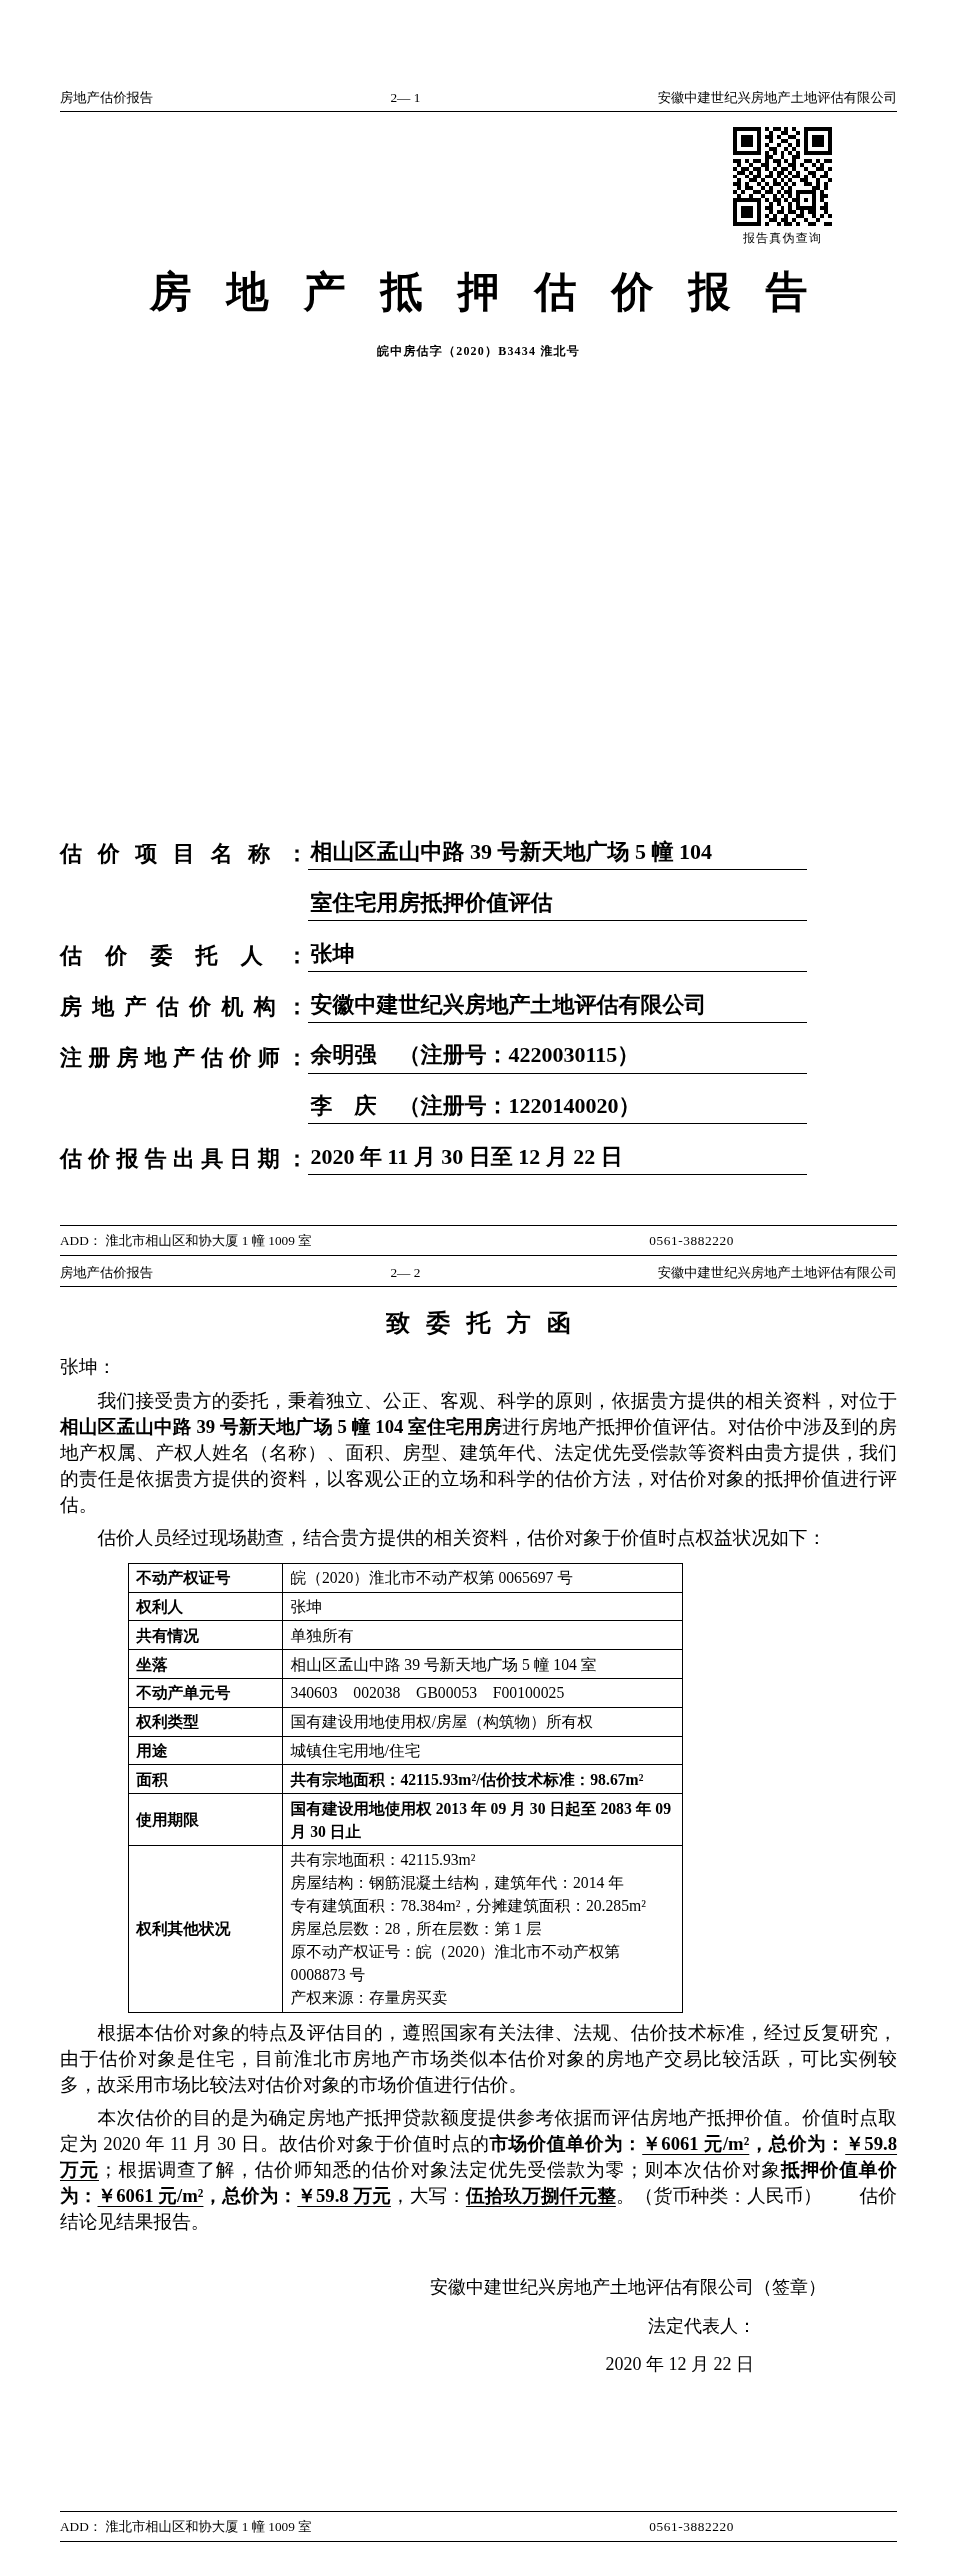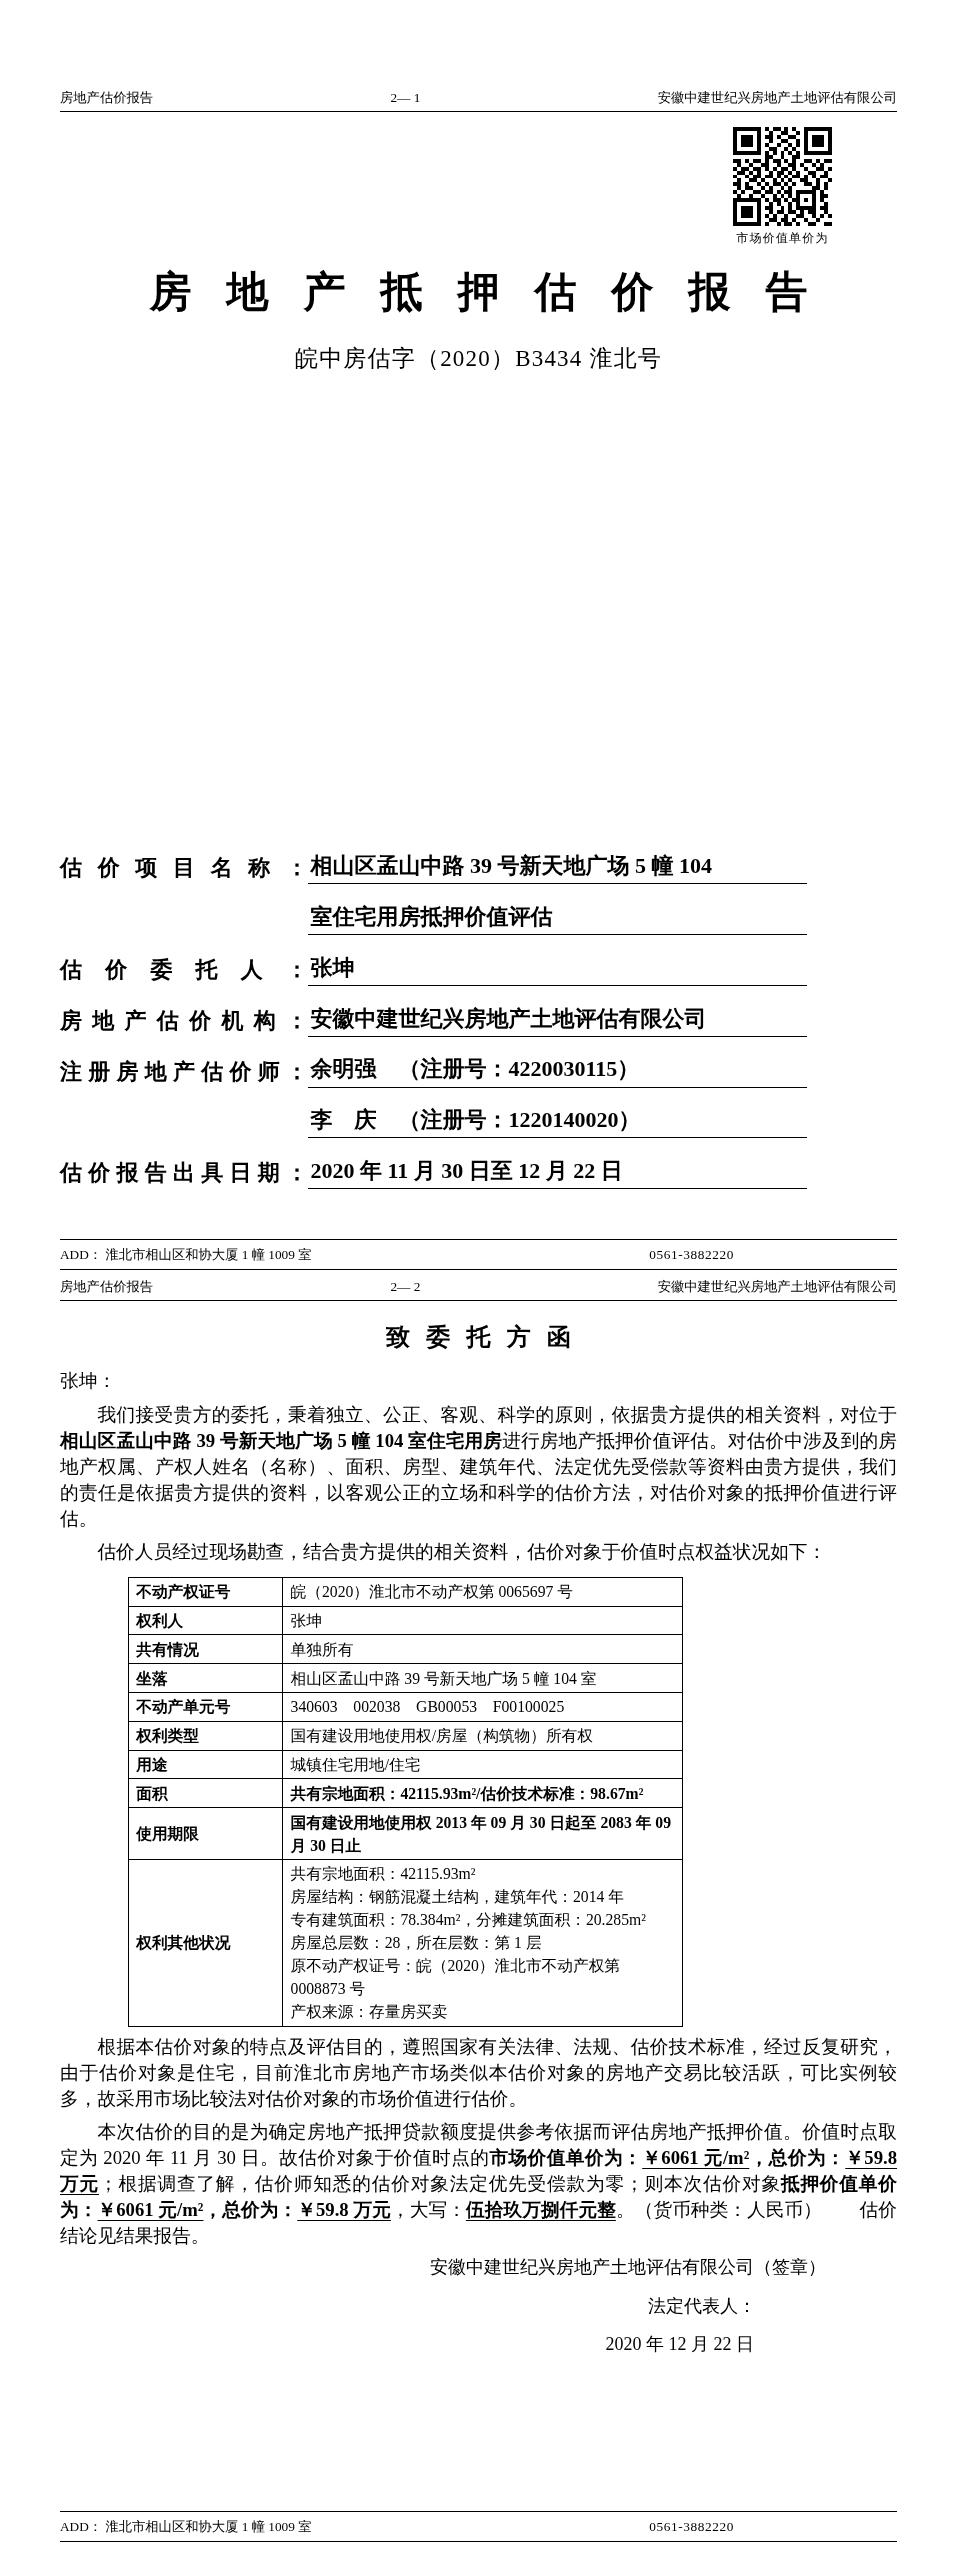--- a/index.html
+++ b/index.html
@@ -17,42 +17,42 @@
   .ftr2{margin-top:auto;}
   .ftr-phone{margin-right:163px;letter-spacing:0.6px;}
 
   .qr-row{display:flex;justify-content:flex-end;padding-right:65px;margin-top:15.7px;}
   .qr-box{width:99px;text-align:center;}
   .qr-box svg{display:block;width:99px;height:99px;}
   .qr-caption{font-size:12px;margin-top:3.6px;letter-spacing:1.2px;}
 
   .main-title{margin:17px 0 0;font-size:42px;font-weight:bold;text-align:center;
     letter-spacing:35px;padding-left:35px;white-space:nowrap;}
-  .doc-no{margin-top:23px;font-size:23px;font-weight:normal;text-align:center;letter-spacing:1.2px;}
+  .doc-no{margin-top:23px;font-size:12px;font-weight:bold;text-align:center;letter-spacing:1.2px;}
   .spacer-cover{height:475px;}
 
   .form{padding-right:90px;font-weight:bold;font-size:22px;}
   .frow{display:flex;align-items:flex-end;margin-bottom:15.7px;}
   .flabel{flex:0 0 248px;line-height:33px;text-align:justify;text-align-last:justify;-moz-text-align-last:justify;}
   .fvalue{flex:1 1 auto;border-bottom:1.2px solid #000;line-height:33px;padding:0 2.4px 1.2px;}
 
   .letter-title{margin:20.5px 0 0;font-size:24px;font-weight:bold;text-align:center;
     letter-spacing:16.3px;padding-left:16.3px;}
   .salutation{margin-top:14.5px;font-size:18.7px;line-height:26.5px;}
   .para{font-size:18.7px;line-height:26px;text-align:justify;text-indent:2em;margin:7.2px 0 0;}
   .b{font-weight:bold;}
   .bu{font-weight:bold;text-decoration:underline;text-underline-offset:3.6px;}
 
   .rights-table{margin:12px 0 0 68px;border-collapse:collapse;width:555px;font-size:15.7px;}
   .rights-table td{border:1.2px solid #000;padding:2.4px 7.2px;line-height:23px;vertical-align:middle;}
   td.tl{width:139px;font-weight:bold;}
   td.tv{white-space:pre-wrap;}
   td.vb{font-weight:bold;}
 
-  .signature{margin-top:4px;font-size:18px;}
+  .signature{margin-top:38px;font-size:18px;}
   .sig-company{text-align:right;padding-right:71px;line-height:28px;}
   .sig-rep{text-align:right;padding-right:141px;margin-top:11px;line-height:28px;}
   .sig-date{text-align:right;padding-right:143px;margin-top:9.6px;line-height:28px;}
 </style>
 </head>
 <body>
 
 <div class="page">
 
   <div class="running-header hdr1">
@@ -97,21 +97,21 @@
         M0 16h1v1H0z M2 16h1v1H2z M5 16h1v1H5z M8 16h2v1H8z M11 16h1v1h-1z M13 16h2v1h-2z M22 16h1v1h-1z
         M1 17h1v1H1z M4 17h1v1H4z M7 17h1v1H7z M10 17h1v1h-1z M12 17h1v1h-1z M14 17h1v1h-1z M22 17h2v1h-2z
         M8 18h1v1H8z M10 18h2v1h-2z M13 18h1v1h-1z M15 18h1v1h-1z M22 18h1v1h-1z
         M9 19h1v1H9z M11 19h1v1h-1z M14 19h1v1h-1z M23 19h1v1h-1z
         M8 20h2v1H8z M12 20h1v1h-1z M14 20h1v1h-1z M22 20h2v1h-2z
         M9 21h1v1H9z M11 21h2v1h-2z M14 21h2v1h-2z M17 21h1v1h-1z M19 21h2v1h-2z M23 21h1v1h-1z
         M8 22h1v1H8z M10 22h1v1h-1z M13 22h1v1h-1z M16 22h2v1h-2z M20 22h1v1h-1z M22 22h1v1h-1z M24 22h1v1h-1z
         M9 23h2v1H9z M12 23h2v1h-2z M15 23h1v1h-1z M18 23h1v1h-1z M21 23h1v1h-1z
         M8 24h1v1H8z M11 24h1v1h-1z M13 24h2v1h-2z M16 24h1v1h-1z M19 24h2v1h-2z M23 24h2v1h-2z"></path>
       </svg>
-      <div class="qr-caption">市场价值单价为</div>
+      <div class="qr-caption">报告真伪查询</div>
     </div>
   </div>
 
   <h1 class="main-title">房地产抵押估价报告</h1>
   <div class="doc-no">皖中房估字（2020）B3434 淮北号</div>
 
   <div class="spacer-cover"></div>
 
   <div class="form">
     <div class="frow">

